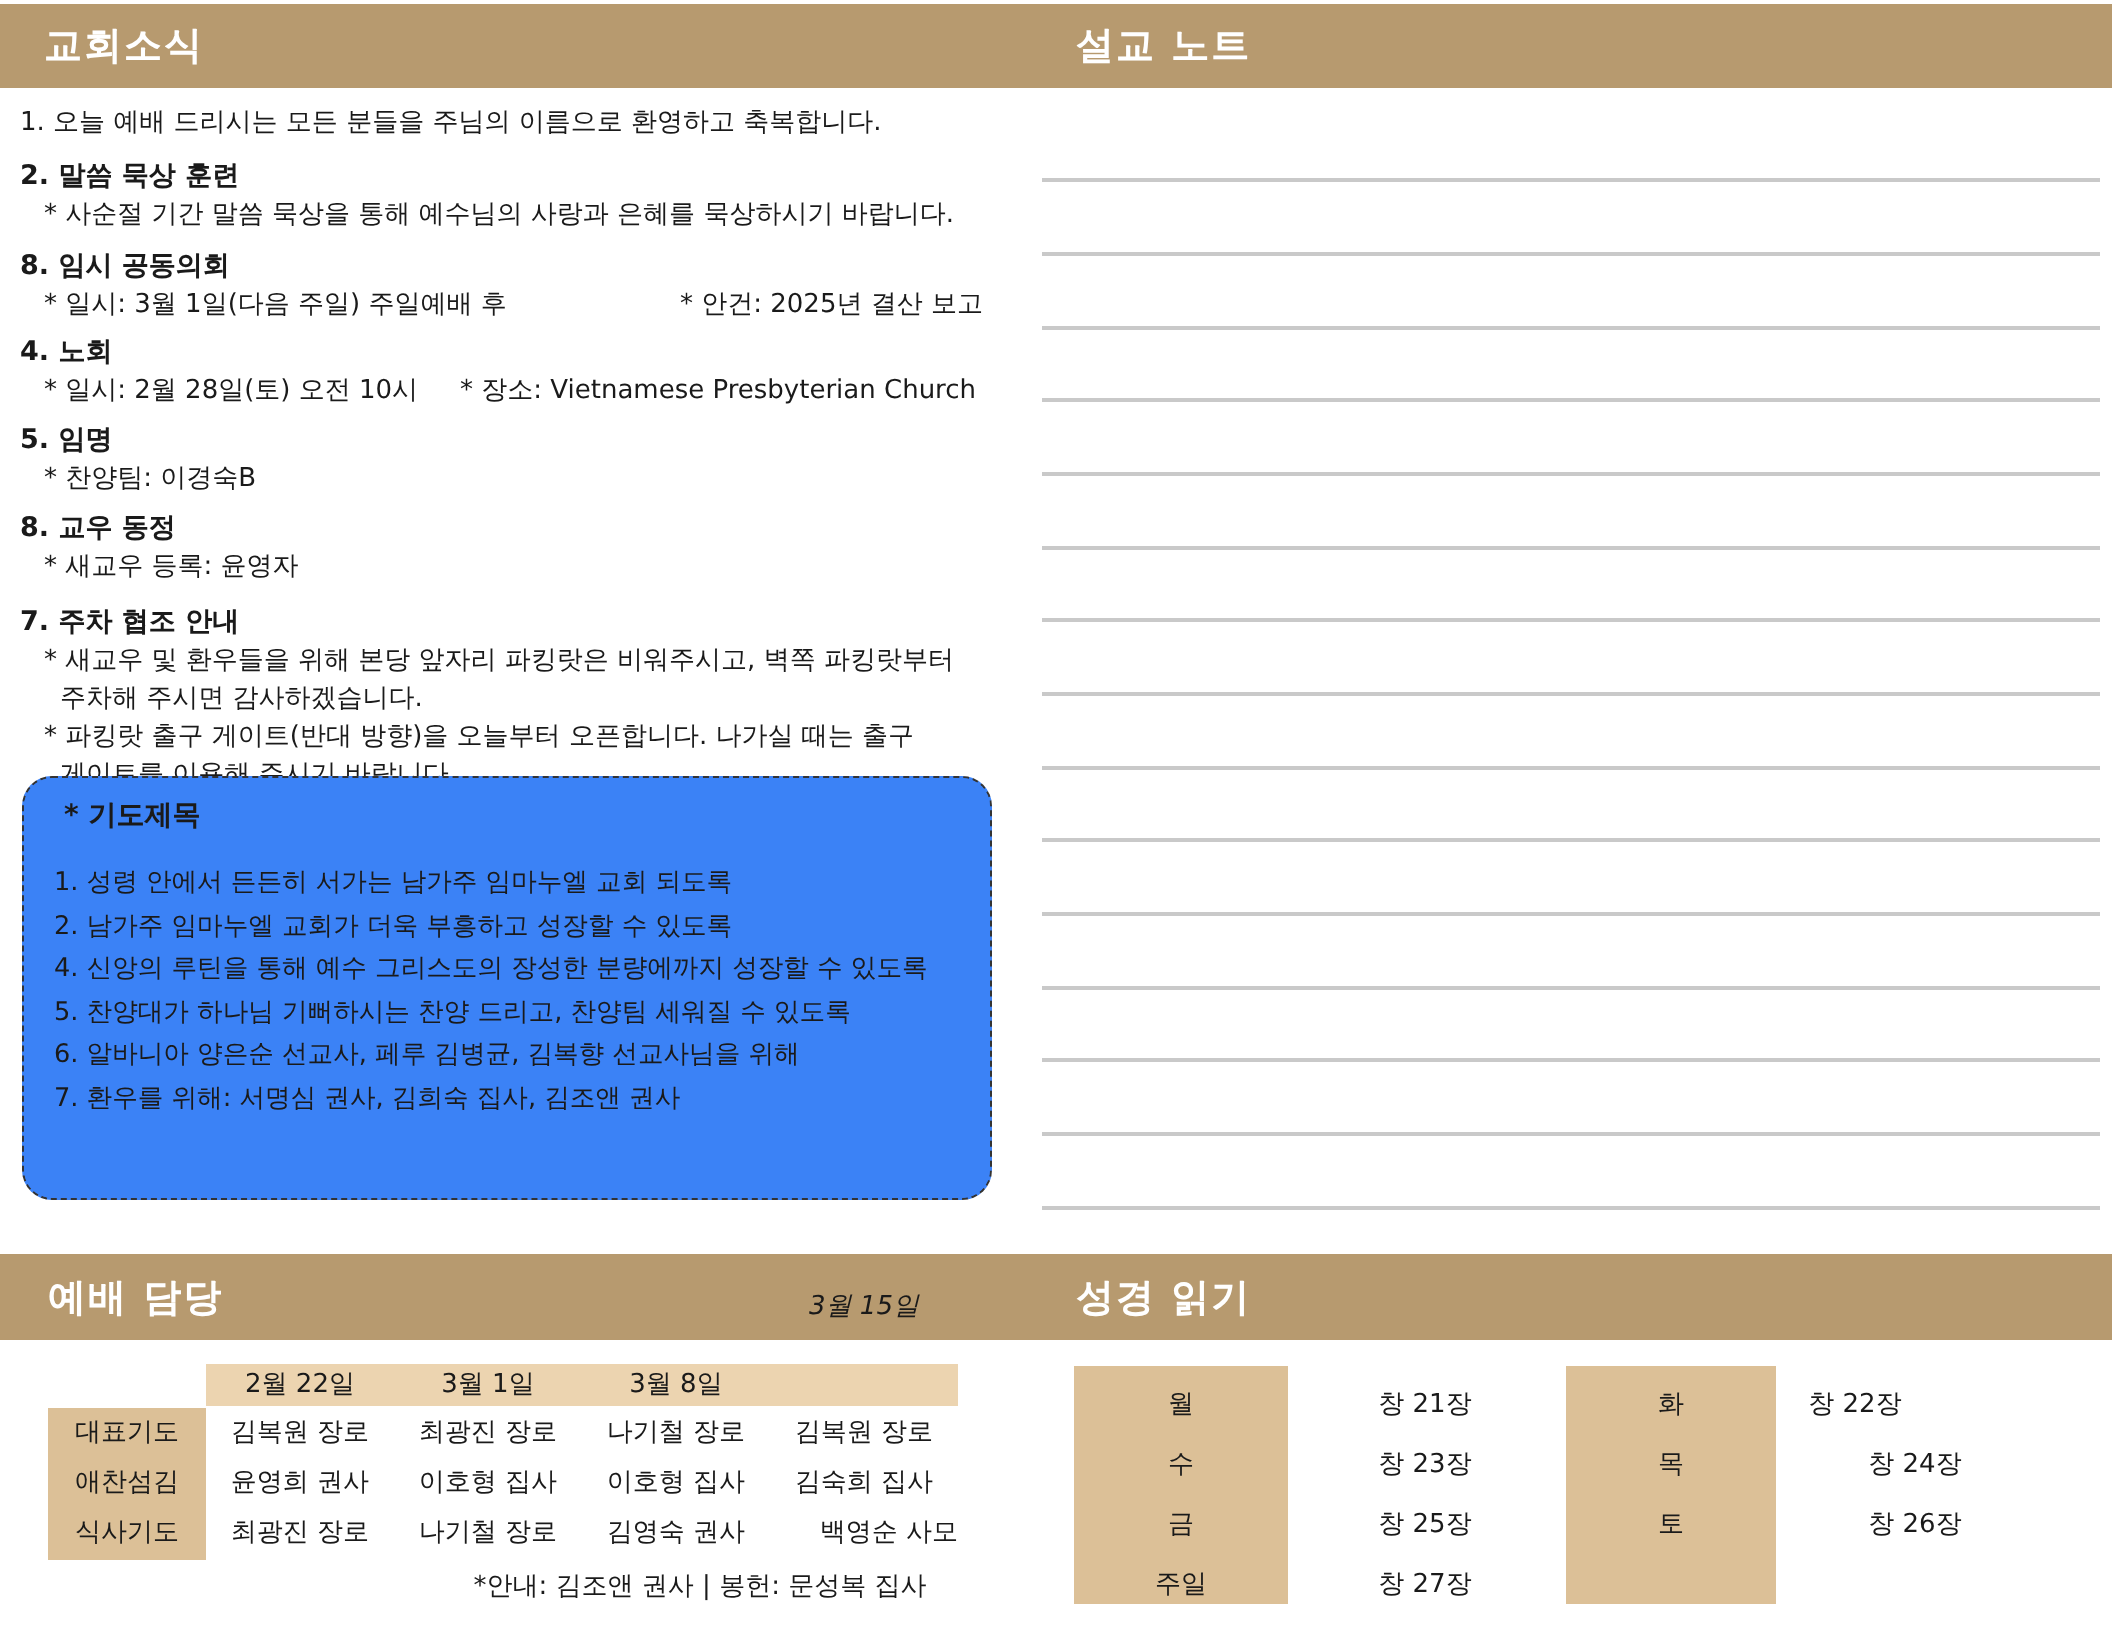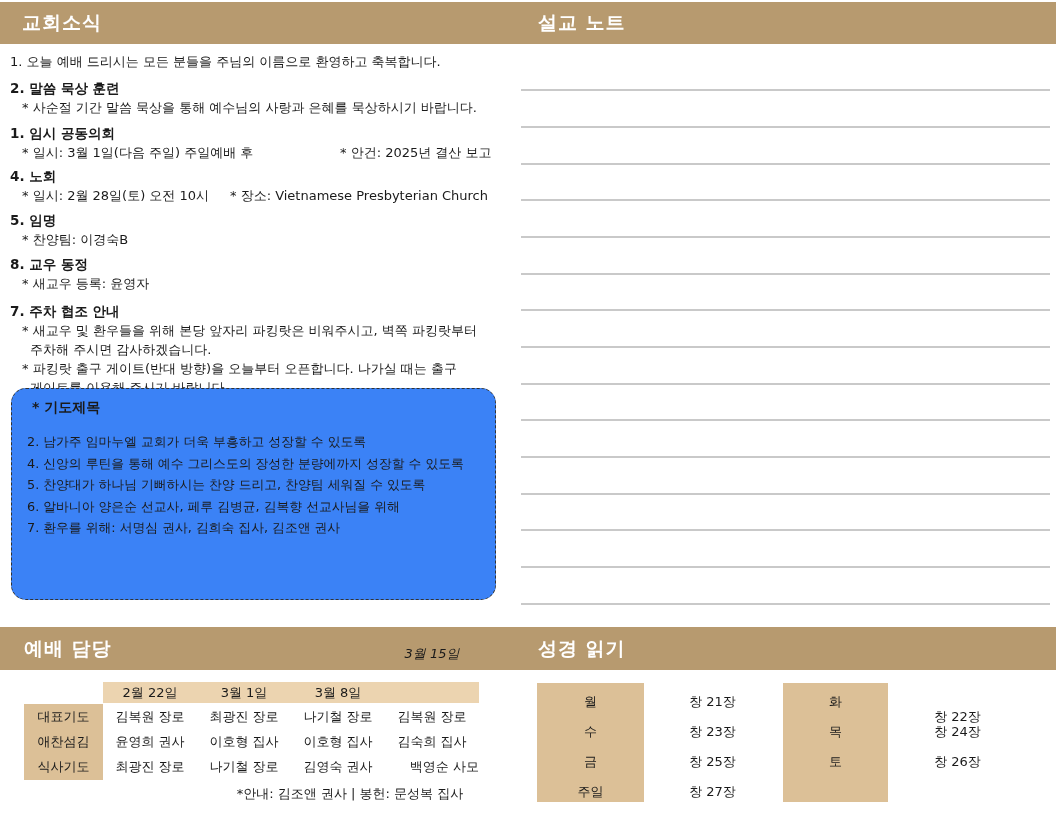--- a/index.html
+++ b/index.html
@@ -45,21 +45,21 @@
   <span style="left:24px">예배 담당</span>
   <span style="left:538px">성경 읽기</span>
 </div>
 
 <div class="news">
   <div class="item" style="top:0">1.  오늘 예배 드리시는 모든 분들을 주님의 이름으로 환영하고 축복합니다.</div>
 
   <div class="item head" style="top:27px">2.  말씀 묵상 훈련</div>
   <div class="item sub" style="top:46px">* 사순절 기간 말씀 묵상을 통해 예수님의 사랑과 은혜를 묵상하시기 바랍니다.</div>
 
-  <div class="item head" style="top:72px">1. 임시 공동의회</div>
+  <div class="item head" style="top:72px">8. 임시 공동의회</div>
   <div class="item sub" style="top:91px">* 일시: 3월 1일(다음 주일) 주일예배 후</div>
   <div class="item" style="top:91px; left:330px; width:auto; white-space:nowrap;">* 안건: 2025년 결산 보고</div>
 
   <div class="item head" style="top:115px">4. 노회</div>
   <div class="item sub" style="top:134px">* 일시: 2월 28일(토) 오전 10시</div>
   <div class="item" style="top:134px; left:220px; width:auto; white-space:nowrap;">* 장소: Vietnamese Presbyterian Church</div>
 
   <div class="item head" style="top:159px">5. 임명</div>
   <div class="item sub" style="top:178px">* 찬양팀: 이경숙B</div>
 
@@ -69,20 +69,21 @@
   <div class="item head" style="top:250px">7. 주차 협조 안내</div>
   <div class="item sub" style="top:269px">* 새교우 및 환우들을 위해 본당 앞자리 파킹랏은 비워주시고,  벽쪽 파킹랏부터</div>
   <div class="item cont" style="top:288px">주차해 주시면 감사하겠습니다.</div>
   <div class="item sub" style="top:307px">* 파킹랏 출구 게이트(반대 방향)을  오늘부터 오픈합니다. 나가실 때는 출구</div>
   <div class="item cont" style="top:326px">게이트를 이용해 주시기 바랍니다.</div>
 </div>
 
 <div class="prayer">
   <div class="ptitle">* 기도제목</div>
   <ol>
+    <li>1. 성령 안에서 든든히 서가는 남가주 임마누엘 교회 되도록</li>
     <li>2. 남가주 임마누엘 교회가 더욱 부흥하고 성장할 수 있도록</li>
     <li>4. 신앙의 루틴을 통해 예수 그리스도의 장성한 분량에까지 성장할 수 있도록</li>
     <li>5. 찬양대가 하나님 기뻐하시는 찬양 드리고, 찬양팀 세워질 수 있도록</li>
     <li>6. 알바니아 양은순 선교사, 페루 김병균, 김복향 선교사님을 위해</li>
     <li>7. 환우를 위해: 서명심 권사, 김희숙 집사, 김조앤 권사</li>
   </ol>
 </div>
 
 <div>
   <div class="note-line" style="top:89px"></div>
@@ -144,16 +145,16 @@
 
   <div class="rd" style="left:660px; top:693px; width:105px;">창 21장</div>
   <div class="rd" style="left:660px; top:723px; width:105px;">창 23장</div>
   <div class="rd" style="left:660px; top:753px; width:105px;">창 25장</div>
   <div class="rd" style="left:660px; top:783px; width:105px;">창 27장</div>
 
   <div class="rd" style="left:783px; top:693px; width:105px;">화</div>
   <div class="rd" style="left:783px; top:723px; width:105px;">목</div>
   <div class="rd" style="left:783px; top:753px; width:105px;">토</div>
 
-  <div class="rd" style="left:905px; top:693px; width:105px;margin-top:15px;">창 22장</div>
+  <div class="rd" style="left:875px; top:693px; width:105px;">창 22장</div>
   <div class="rd" style="left:905px; top:723px; width:105px;">창 24장</div>
   <div class="rd" style="left:905px; top:753px; width:105px;">창 26장</div>
 </div>
 
 </body></html>

